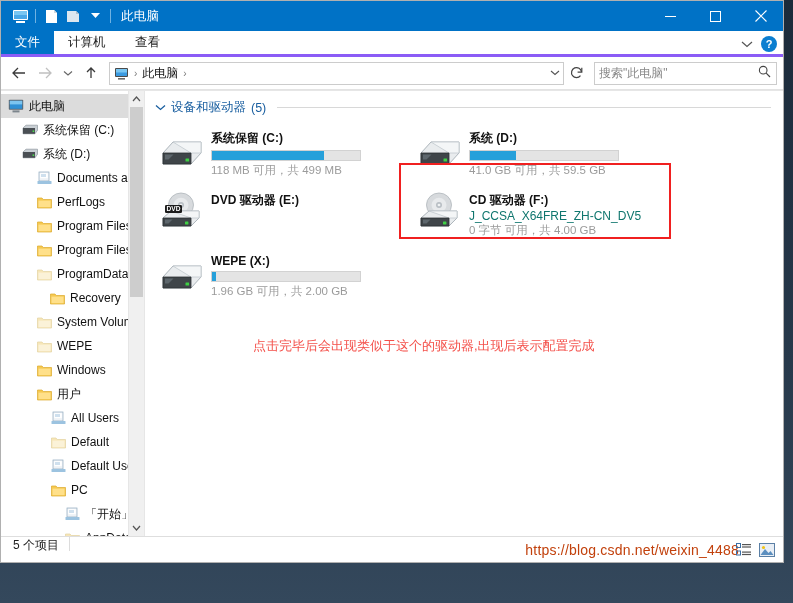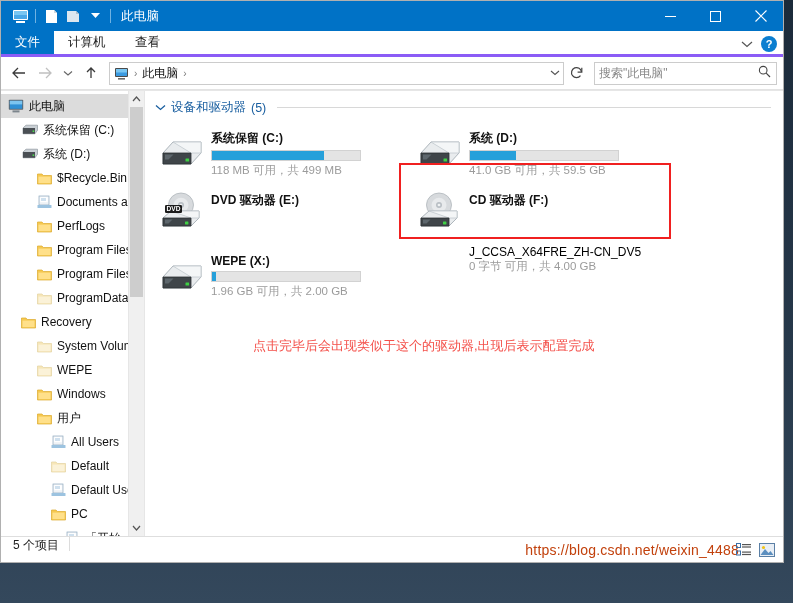--- a/index.html
+++ b/index.html
@@ -191,23 +191,22 @@
     display: flex; align-items: center; justify-content: center;
   }
   .tile-info {
     flex: 1 1 auto; min-width: 0; padding-top: 3px;
   }
   .tname {
     font-size: 12px; color: #111; font-weight: bold;
     white-space: nowrap; overflow: hidden;
   }
   .tsub {
-    font-size: 12px; color: #000000; white-space: nowrap;
+    font-size: 12px; color: #0f766e; white-space: nowrap;
     overflow: hidden;
-    margin-top: 36px;
   }
   .tbar {
     width: 150px; height: 11px; background: #e4e4e4;
     border: 1px solid #d2d2d2; margin: 3px 0 2px 0;
     position: relative; overflow: hidden;
   }
   .tbar-fill { height: 100%; background: #26a0da; }
   .tfree {
     font-size: 11.5px; color: #9b9b9b; white-space: nowrap;
   }
@@ -405,29 +404,20 @@
                 <svg width="17" height="12" viewBox="0 0 17 12">
                   <path d="M1 4 L4 1.2 h11.5 v5 L13 9.8 H1 z" fill="#c9cfd4" stroke="#8e979e" stroke-width="0.7"></path>
                   <path d="M1 4 h12 v5.8 H1 z" fill="#4a4f54"></path>
                   <rect x="10.6" y="6.4" width="1.6" height="1.6" fill="#49d94b"></rect>
                 </svg>
               </span>
               <span class="tlabel">系统 (D:)</span>
             </div>
             <div class="tnode" style="padding-left: 34px;">
               <span class="ticon">
-                <svg width="15" height="13" viewBox="0 0 15 13">
-                  <path d="M0.5 2 h4.5 l1.3 1.5 h8.2 v8.5 h-14 z" fill="#f6c951" stroke="#dba92c" stroke-width="0.7"></path>
-                  <path d="M1.5 4.6 h12 v6.6 h-12 z" fill="#ffe08a"></path>
-                </svg>
-              </span>
-              <span class="tlabel">$Recycle.Bin</span>
-            </div>
-            <div class="tnode" style="padding-left: 34px;">
-              <span class="ticon">
                 <svg width="15" height="14" viewBox="0 0 15 14">
                   <rect x="2" y="1" width="10" height="9" fill="#eef2f6" stroke="#8fa8bd" stroke-width="0.7"></rect>
                   <rect x="3.2" y="2.2" width="7.6" height="5" fill="#ffffff"></rect>
                   <rect x="0.5" y="10" width="14" height="3" rx="0.6" fill="#9cc3e0"></rect>
                   <rect x="4" y="3" width="5" height="3" fill="#cfe0ee"></rect>
                 </svg>
               </span>
               <span class="tlabel">Documents and</span>
             </div>
             <div class="tnode" style="padding-left: 34px;">
@@ -459,21 +449,21 @@
             </div>
             <div class="tnode" style="padding-left: 34px;">
               <span class="ticon">
                 <svg width="15" height="13" viewBox="0 0 15 13">
                   <path d="M0.5 2 h4.5 l1.3 1.5 h8.2 v8.5 h-14 z" fill="#f7e6b8" stroke="#e2d2a0" stroke-width="0.7"></path>
                   <path d="M1.5 4.6 h12 v6.6 h-12 z" fill="#fbf2d8"></path>
                 </svg>
               </span>
               <span class="tlabel">ProgramData</span>
             </div>
-            <div class="tnode" style="padding-left: 18px;">
+            <div class="tnode" style="padding-left: 47px;">
               <span class="ticon">
                 <svg width="15" height="13" viewBox="0 0 15 13">
                   <path d="M0.5 2 h4.5 l1.3 1.5 h8.2 v8.5 h-14 z" fill="#f6c951" stroke="#dba92c" stroke-width="0.7"></path>
                   <path d="M1.5 4.6 h12 v6.6 h-12 z" fill="#ffe08a"></path>
                 </svg>
               </span>
               <span class="tlabel">Recovery</span>
             </div>
             <div class="tnode" style="padding-left: 34px;">
               <span class="ticon">

